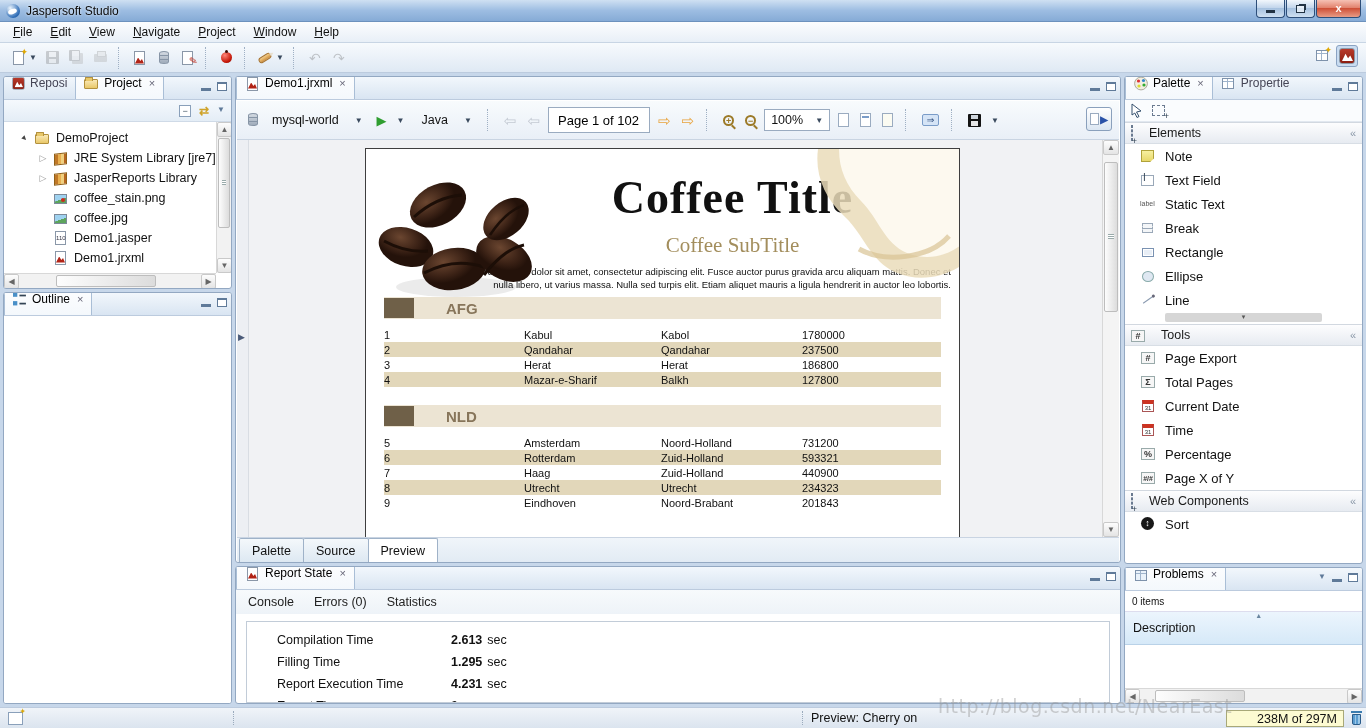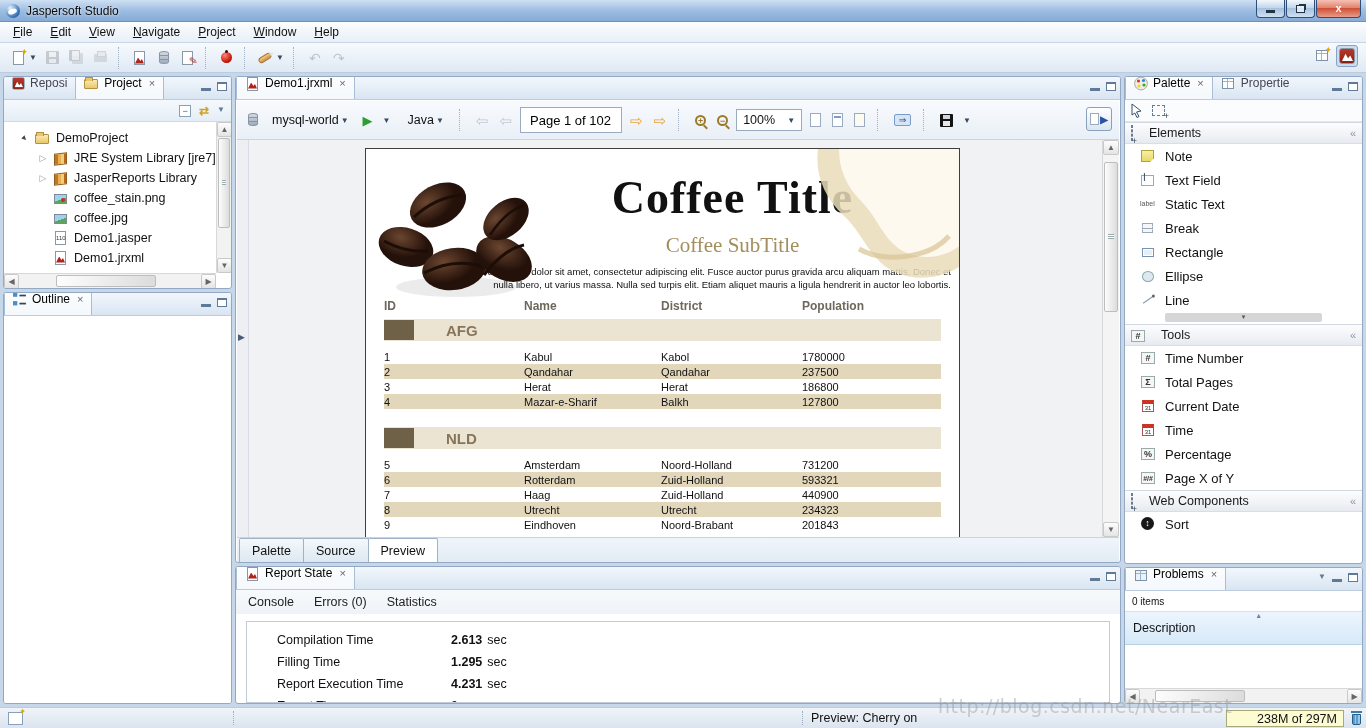--- a/index.html
+++ b/index.html
@@ -83,21 +83,21 @@
 .pe-toolbar{height:22px;background:linear-gradient(#f5f9fd,#e4edf6);border-bottom:1px solid #cfdae7;display:flex;justify-content:flex-end;align-items:center;gap:8px;padding-right:6px}
 .pt-collapse{width:12px;height:12px;border:1px solid #8aa0ba;background:#fff;color:#456;font-size:9px;line-height:10px;text-align:center}
 .pt-link{color:#cfa32a;font-weight:bold;font-size:12px}
 .tree{position:absolute;left:0;top:45px;right:15px;bottom:15px;overflow:hidden;padding-top:6px;background:#fff}
 .trow{height:20px;display:flex;align-items:center;gap:5px;font-size:12.5px;white-space:nowrap}
 .tw-arrow{width:10px;text-align:center;color:#444;font-size:9px;flex:none}
 .tw-arrow.col{color:#999}
 .tw-arrow.exp{transform:rotate(45deg)}
 
 .ptoolbar{position:absolute;left:1px;right:1px;top:24px;height:39px;background:linear-gradient(#f8fbfd,#e9eff7);border-bottom:1px solid #c9d4e2;display:flex;align-items:center;gap:5px;padding:0 8px}
-.combo-flat{display:flex;align-items:center;padding:3px 6px;font-size:12.5px}
+.combo-flat{display:flex;align-items:center;gap:14px;padding:3px 6px;font-size:12.5px}
 .combo-box{display:flex;align-items:center;gap:10px;border:1px solid #9aabc0;background:#fff;padding:2px 6px;font-size:12.5px;height:22px}
 .pagebox{height:26px;border:1px solid #9aabc0;background:#fff;display:flex;align-items:center;padding:0 9px;font-size:13px}
 .pagebox input{border:none;outline:none;width:82px;font-size:13px;font-family:"Liberation Sans",sans-serif}
 .navarr{font-size:15px;line-height:1}
 .navarr.disd{color:#c3c9d2}
 .navarr.gold{color:#e8a33d}
 .runbtn{color:#2f9e30;font-size:13px}
 .mag{width:11px;height:11px;border:2px solid #9c7a28;border-radius:50%;position:relative;color:#9c7a28;font-size:9px;font-weight:bold;text-align:center;line-height:8px}
 .mag:after{content:"";position:absolute;right:-4px;bottom:-4px;width:5px;height:2px;background:#9c7a28;transform:rotate(45deg)}
 .pgicon{width:11px;height:14px;border:1px solid #9aabc0;background:#fff;position:relative}
@@ -511,26 +511,20 @@
           <path d="M48 106 Q78 90 108 100" stroke="#1c0e07" stroke-width="3" fill="none"></path>
           <ellipse cx="128" cy="92" rx="30" ry="20" fill="url(#bg1)" transform="rotate(30 128 92)"></ellipse>
           <path d="M108 108 Q128 82 148 78" stroke="#1c0e07" stroke-width="3" fill="none"></path>
           <ellipse cx="130" cy="52" rx="26" ry="17" fill="url(#bg1)" transform="rotate(-40 130 52)"></ellipse>
           <path d="M114 68 Q130 44 148 38" stroke="#1c0e07" stroke-width="2.5" fill="none"></path>
         </g>
       </svg>
       <div class="rtitle">Coffee Title</div>
       <div class="rsub">Coffee SubTitle</div>
       <div class="rlorem">Lorem ipsum dolor sit amet, consectetur adipiscing elit. Fusce auctor purus gravida arcu aliquam mattis. Donec et nulla libero, ut varius massa. Nulla sed turpis elit. Etiam aliquet mauris a ligula hendrerit in auctor leo lobortis.</div>
-      <div class="rcols">
-          <span>ID</span>
-          <span>Name</span>
-          <span>District</span>
-          <span>Population</span>
-        </div>
       <div id="report-groups">
           <div class="gband">
             <span class="gsq"></span>
             <span class="gname">AFG</span>
           </div>
           <div class="rrow">
             <span>1</span>
             <span>Kabul</span>
             <span>Kabol</span>
             <span>1780000</span>
@@ -732,21 +726,21 @@
       <div class="scrollhint">▾</div>
       <div class="section-h">
         <span><span class="tbox" style="position:static;display:inline-block">#</span></span>
         <span>Tools</span>
         <span class="pin">«</span>
       </div>
       <div class="pitem">
         <span class="pic">
           <span class="tbox">#</span>
         </span>
-        <span>Time Number</span>
+        <span>Page Export</span>
       </div>
       <div class="pitem">
         <span class="pic">
           <span class="tbox">Σ</span>
         </span>
         <span>Total Pages</span>
       </div>
       <div class="pitem">
         <span class="pic">
           <span class="cal">31</span>

